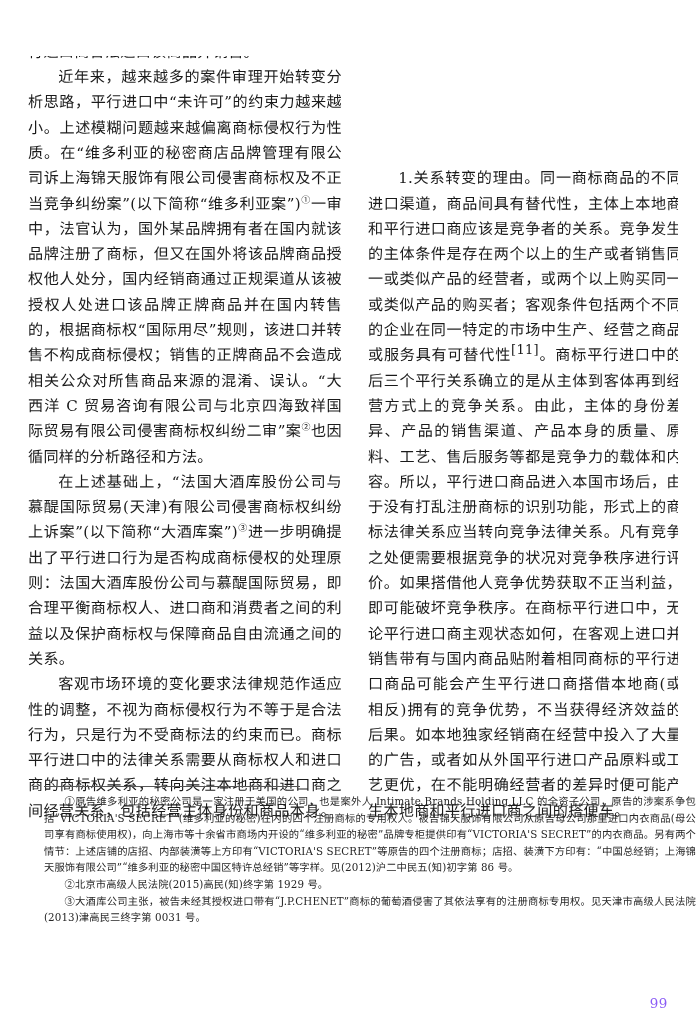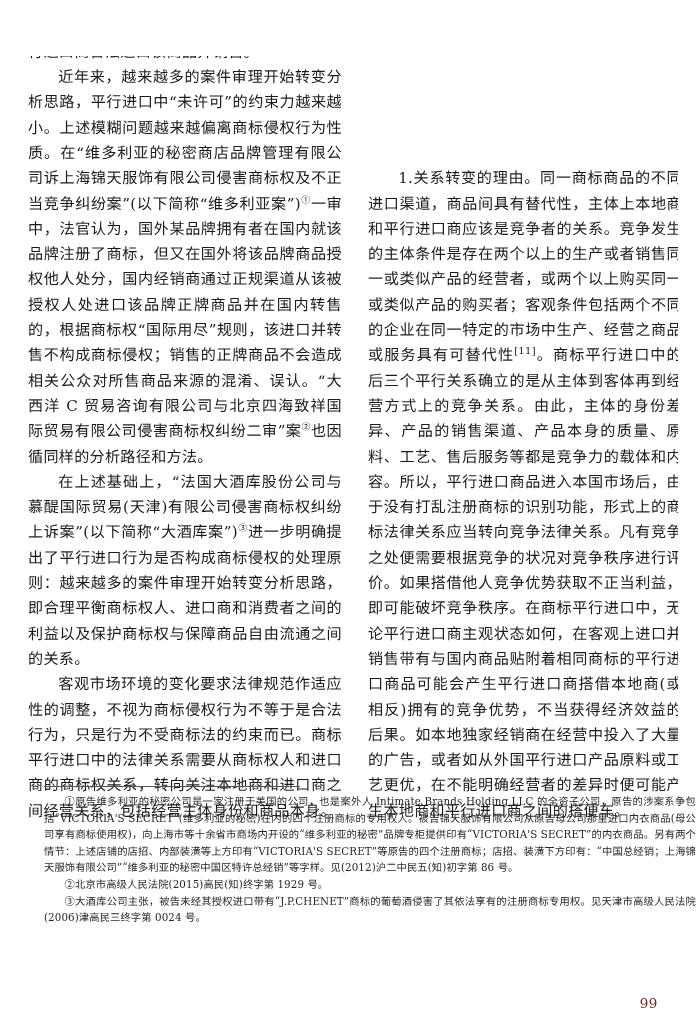--- a/index.html
+++ b/index.html
@@ -53,21 +53,21 @@
     font-weight: 500;
   }
   p.para.noindent { text-indent: 0; }
 
   sup.note {
     font-size: 9px;
     vertical-align: super;
     line-height: 0;
   }
   sup.ref {
-    font-size: 10px;
+    font-size: 13px;
     vertical-align: super;
     line-height: 0;
   }
 
   
   .footnotes {
     position: absolute;
     left: 44px;
     top: 786px;
     width: 652px;
@@ -86,57 +86,57 @@
     text-justify: inter-ideograph;
     text-indent: 2em;
     letter-spacing: 0.01em;
     font-family: "DejaVu Serif", "Liberation Serif", serif;
     color: #262626;
   }
 
   
   .folio {
     position: absolute;
-    right: 42px;
+    right: 32px;
     bottom: 10px;
     font-size: 13.5px;
     font-family: "DejaVu Serif", "Liberation Serif", serif;
-    color: #7f1d1d;
+    color: #8b5cf6;
     letter-spacing: 0.04em;
   }
 </style>
 </head>
 <body>
 
 <div class="page">
 
   <div class="columns">
 
     <div class="col">
 
       <p class="para noindent">行进口商合法进口该商品并销售。</p>
 
       <p class="para"><span>近年来，越来越多的案件审理开始转变分析思路，平行进口中“未许可”的约束力越来越小。上述模糊问题越来越偏离商标侵权行为性质。在“维多利亚的秘密商店品牌管理有限公司诉上海锦天服饰有限公司侵害商标权及不正当竞争纠纷案”(以下简称“维多利亚案”)</span><sup class="note">①</sup><span>一审中，法官认为，国外某品牌拥有者在国内就该品牌注册了商标，但又在国外将该品牌商品授权他人处分，国内经销商通过正规渠道从该被授权人处进口该品牌正牌商品并在国内转售的，根据商标权“国际用尽”规则，该进口并转售不构成商标侵权；销售的正牌商品不会造成相关公众对所售商品来源的混淆、误认。“大西洋 C 贸易咨询有限公司与北京四海致祥国际贸易有限公司侵害商标权纠纷二审”案</span><sup class="note">②</sup><span>也因循同样的分析路径和方法。</span></p>
 
-      <p class="para"><span>在上述基础上，“法国大酒库股份公司与慕醍国际贸易(天津)有限公司侵害商标权纠纷上诉案”(以下简称“大酒库案”)</span><sup class="note">③</sup><span>进一步明确提出了平行进口行为是否构成商标侵权的处理原则：越来越多的案件审理开始转变分析思路，即合理平衡商标权人、进口商和消费者之间的利益以及保护商标权与保障商品自由流通之间的关系。</span></p>
+      <p class="para"><span>在上述基础上，“法国大酒库股份公司与慕醍国际贸易(天津)有限公司侵害商标权纠纷上诉案”(以下简称“大酒库案”)</span><sup class="note">③</sup><span>进一步明确提出了平行进口行为是否构成商标侵权的处理原则：法国大酒库股份公司与慕醍国际贸易，即合理平衡商标权人、进口商和消费者之间的利益以及保护商标权与保障商品自由流通之间的关系。</span></p>
 
       <p class="para">客观市场环境的变化要求法律规范作适应性的调整，不视为商标侵权行为不等于是合法行为，只是行为不受商标法的约束而已。商标平行进口中的法律关系需要从商标权人和进口商的商标权关系，转向关注本地商和进口商之间经营关系，包括经营主体身份和商品本身。</p>
 
     </div>
 
     <div class="col">
 
 
       <p class="para"><span>1.关系转变的理由。同一商标商品的不同进口渠道，商品间具有替代性，主体上本地商和平行进口商应该是竞争者的关系。竞争发生的主体条件是存在两个以上的生产或者销售同一或类似产品的经营者，或两个以上购买同一或类似产品的购买者；客观条件包括两个不同的企业在同一特定的市场中生产、经营之商品或服务具有可替代性</span><sup class="ref">[11]</sup><span>。商标平行进口中的后三个平行关系确立的是从主体到客体再到经营方式上的竞争关系。由此，主体的身份差异、产品的销售渠道、产品本身的质量、原料、工艺、售后服务等都是竞争力的载体和内容。所以，平行进口商品进入本国市场后，由于没有打乱注册商标的识别功能，形式上的商标法律关系应当转向竞争法律关系。凡有竞争之处便需要根据竞争的状况对竞争秩序进行评价。如果搭借他人竞争优势获取不正当利益，即可能破坏竞争秩序。在商标平行进口中，无论平行进口商主观状态如何，在客观上进口并销售带有与国内商品贴附着相同商标的平行进口商品可能会产生平行进口商搭借本地商(或相反)拥有的竞争优势，不当获得经济效益的后果。如本地独家经销商在经营中投入了大量的广告，或者如从外国平行进口产品原料或工艺更优，在不能明确经营者的差异时便可能产生本地商和平行进口商之间的搭便车。</span></p>
 
     </div>
   </div>
 
   <div class="footnotes">
     <div class="fn-rule"></div>
     <p class="fn">①原告维多利亚的秘密公司是一家注册于美国的公司，也是案外人 Intimate Brands Holding,LLC 的全资子公司，原告的涉案系争包括“VICTORIA'S SECRET”(维多利亚的秘密)在内的四个注册商标的专用权人。被告锦天服饰有限公司从原告母公司那里进口内衣商品(母公司享有商标使用权)，向上海市等十余省市商场内开设的“维多利亚的秘密”品牌专柜提供印有“VICTORIA'S SECRET”的内衣商品。另有两个情节：上述店铺的店招、内部装潢等上方印有“VICTORIA'S SECRET”等原告的四个注册商标；店招、装潢下方印有：“中国总经销；上海锦天服饰有限公司”“维多利亚的秘密中国区特许总经销”等字样。见(2012)沪二中民五(知)初字第 86 号。</p>
     <p class="fn">②北京市高级人民法院(2015)高民(知)终字第 1929 号。</p>
-    <p class="fn">③大酒库公司主张，被告未经其授权进口带有“J.P.CHENET”商标的葡萄酒侵害了其依法享有的注册商标专用权。见天津市高级人民法院 (2006)津高民三终字第 0024 号。</p>
+    <p class="fn">③大酒库公司主张，被告未经其授权进口带有“J.P.CHENET”商标的葡萄酒侵害了其依法享有的注册商标专用权。见天津市高级人民法院 (2013)津高民三终字第 0031 号。</p>
   </div>
 
   <div class="folio">99</div>
 
 </div>
 
 </body></html>

